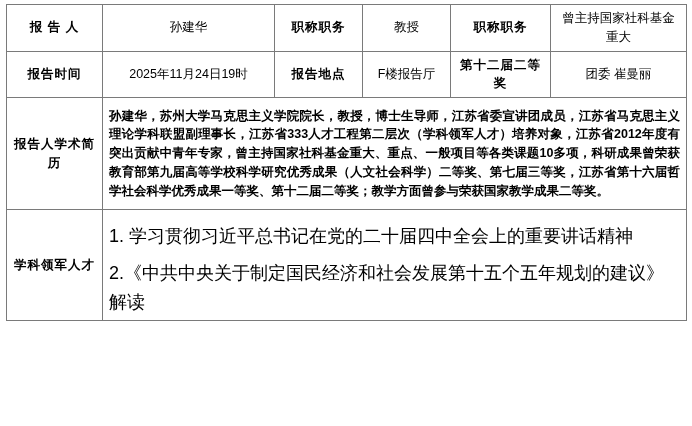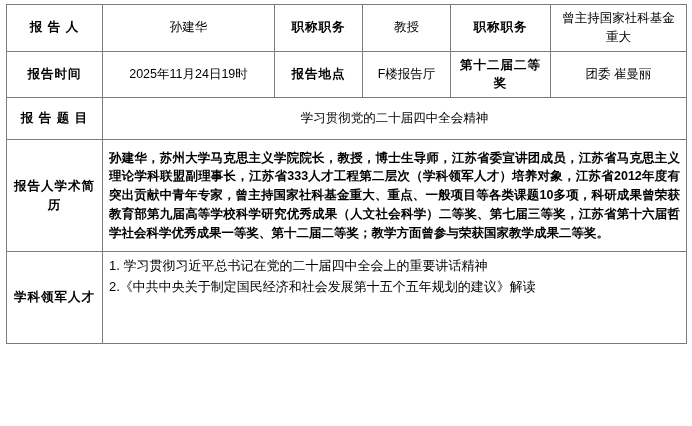--- a/index.html
+++ b/index.html
@@ -59,22 +59,23 @@
   .row-h6 { height: 92px; }
   .two-line {
     line-height: 1.45;
   }
   .frame-list {
     margin: 0;
     padding: 0;
     list-style: none;
   }
   .frame-list li {
-    font-size: 13px;
+    font-size: 18px;
     line-height: 1.6;
+    margin-top: 8px;
   }
 </style>
 </head>
 <body>
 
 <div class="sheet">
   <table class="form">
     <colgroup>
       <col style="width:96px">
       <col style="width:172px">
@@ -93,24 +94,20 @@
         <td class="value-center">曾主持国家社科基金重大</td>
       </tr>
       <tr class="row-h2">
         <td class="label">报告时间</td>
         <td class="value-center">2025年11月24日19时</td>
         <td class="label">报告地点</td>
         <td class="value-center">F楼报告厅</td>
         <td class="label two-line">第十二届二等奖</td>
         <td class="value-center">团委 崔曼丽</td>
       </tr>
-      <tr class="row-h3">
-        <td class="label">报 告 题 目</td>
-        <td class="value-center" colspan="5">学习贯彻党的二十届四中全会精神</td>
-      </tr>
       <tr class="row-h5">
         <td class="label">报告人学术简历</td>
         <td class="value-left" colspan="5">孙建华，苏州大学马克思主义学院院长，教授，博士生导师，江苏省委宣讲团成员，江苏省马克思主义理论学科联盟副理事长，江苏省333人才工程第二层次（学科领军人才）培养对象，江苏省2012年度有突出贡献中青年专家，曾主持国家社科基金重大、重点、一般项目等各类课题10多项，科研成果曾荣获教育部第九届高等学校科学研究优秀成果（人文社会科学）二等奖、第七届三等奖，江苏省第十六届哲学社会科学优秀成果一等奖、第十二届二等奖；教学方面曾参与荣获国家教学成果二等奖。</td>
       </tr>
       <tr class="row-h6">
         <td class="label">学科领军人才</td>
         <td colspan="5" style="vertical-align:top;">
           <ul class="frame-list">
             <li>1. 学习贯彻习近平总书记在党的二十届四中全会上的重要讲话精神</li>
             <li>2.《中共中央关于制定国民经济和社会发展第十五个五年规划的建议》解读</li>

